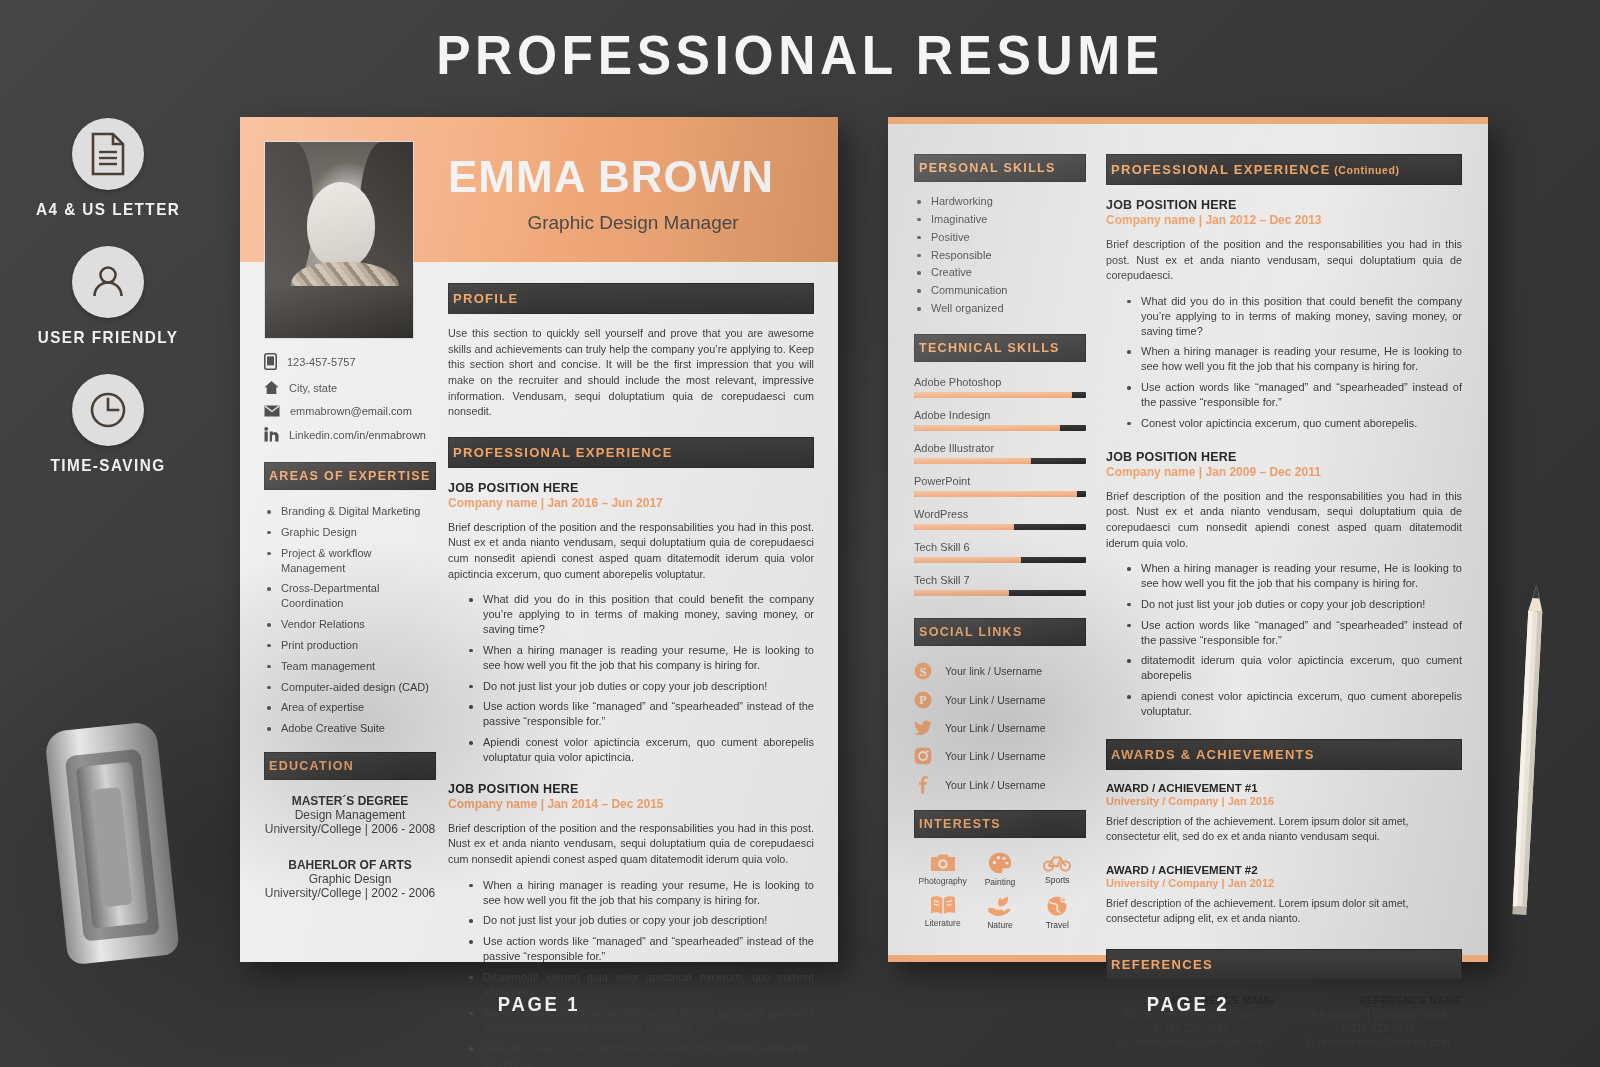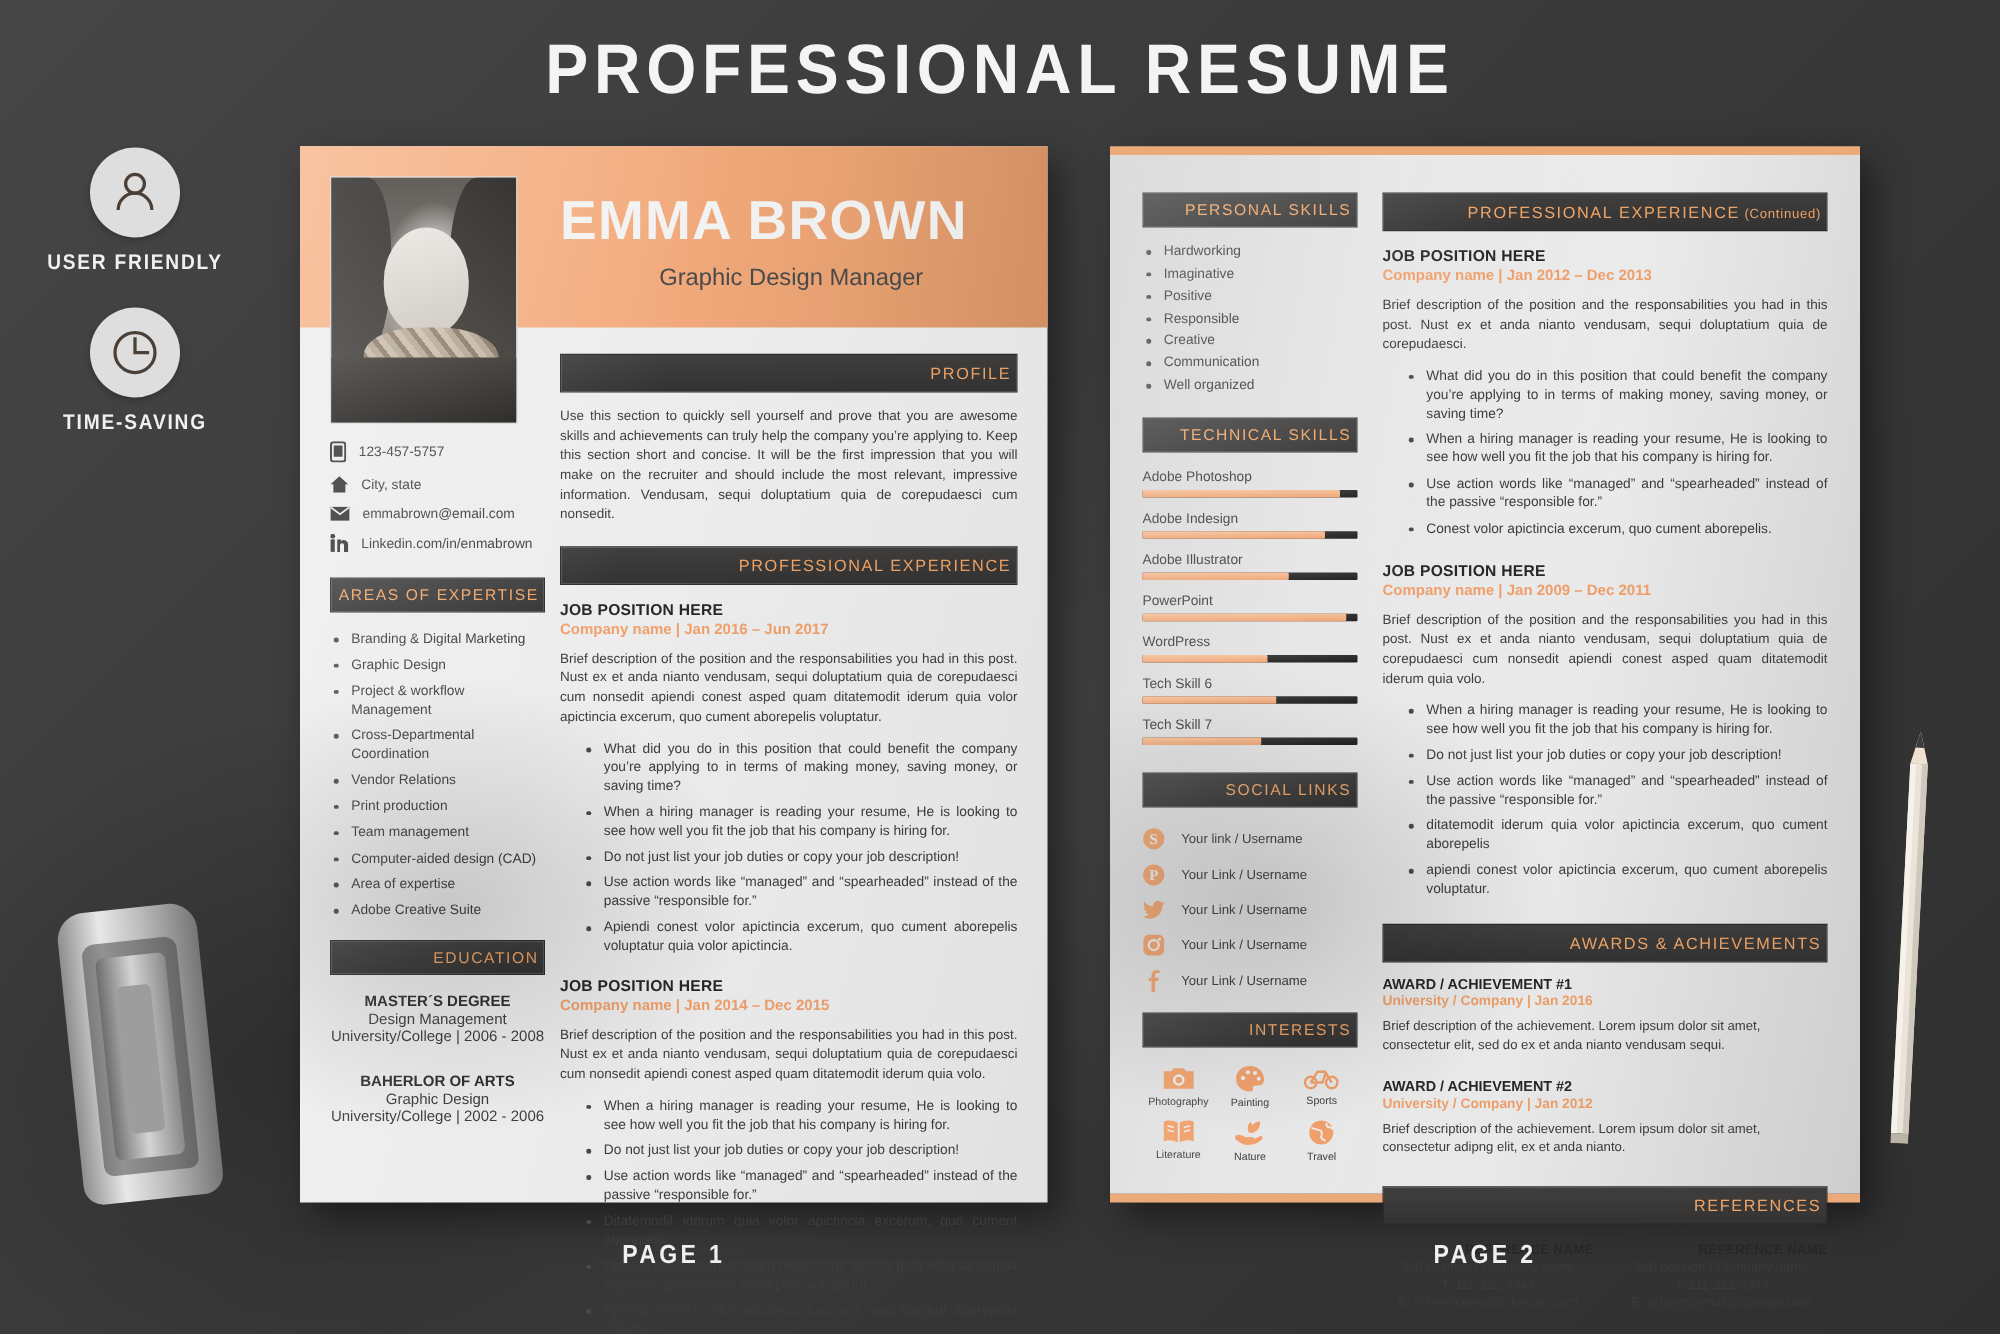--- a/index.html
+++ b/index.html
@@ -162,23 +162,23 @@
   .contact-list { display: flex; flex-direction: column; gap: 10px; }
   .contact-row { display: flex; align-items: center; gap: 10px; }
   .contact-row svg { flex: 0 0 auto; }
   .contact-text { font-size: 11px; color: #3d3d3d; }
 
   
   .bar {
     background: linear-gradient(180deg,#403f3e,#343333);
     color: #f0a567;
     font-size: 12.5px;
-    font-weight: normal;
+    font-weight: bold;
     letter-spacing: 1.3px;
-    text-align: right;
+    text-align: left;
     padding: 6px 4px;
     border: 1px solid #2c2b2a;
   }
   .bar .sub { font-size: 10.5px; letter-spacing: 0.6px; }
 
   .bar-lg { font-size: 13px; padding: 7px 4px; }
 
   
   ul.dots { list-style: none; }
   ul.dots li {
@@ -283,20 +283,32 @@
 </style>
 </head>
 <body>
 
 <div class="backdrop"></div>
 
 <div class="main-title">PROFESSIONAL RESUME</div>
 
 <div class="features">
 
+  <div class="feature">
+    <div class="feature-circle">
+      <svg width="38" height="44" viewBox="0 0 38 44">
+        <path d="M4 2 h20 l10 10 v30 H4 Z" fill="none" stroke="#4a4038" stroke-width="2.6"></path>
+        <path d="M24 2 v10 h10" fill="none" stroke="#4a4038" stroke-width="2.6"></path>
+        <line x1="10" y1="20" x2="28" y2="20" stroke="#4a4038" stroke-width="2.4"></line>
+        <line x1="10" y1="26" x2="28" y2="26" stroke="#4a4038" stroke-width="2.4"></line>
+        <line x1="10" y1="32" x2="28" y2="32" stroke="#4a4038" stroke-width="2.4"></line>
+      </svg>
+    </div>
+    <div class="feature-label">A4 &amp; US LETTER</div>
+  </div>
 
 
   <div class="feature">
     <div class="feature-circle">
       <svg width="42" height="42" viewBox="0 0 42 42">
         <circle cx="21" cy="14" r="7.5" fill="none" stroke="#4a4038" stroke-width="2.6"></circle>
         <path d="M7.5 35 a13.5 13.5 0 0 1 27 0" fill="none" stroke="#4a4038" stroke-width="2.6"></path>
       </svg>
     </div>
     <div class="feature-label">USER FRIENDLY</div>

